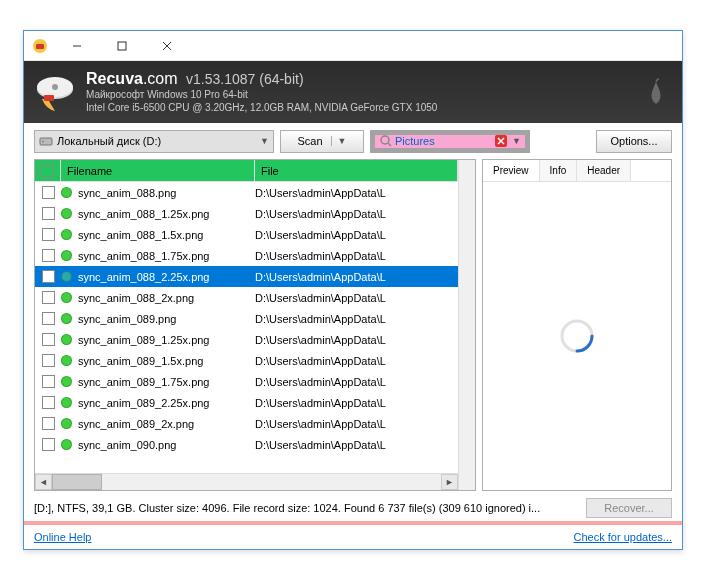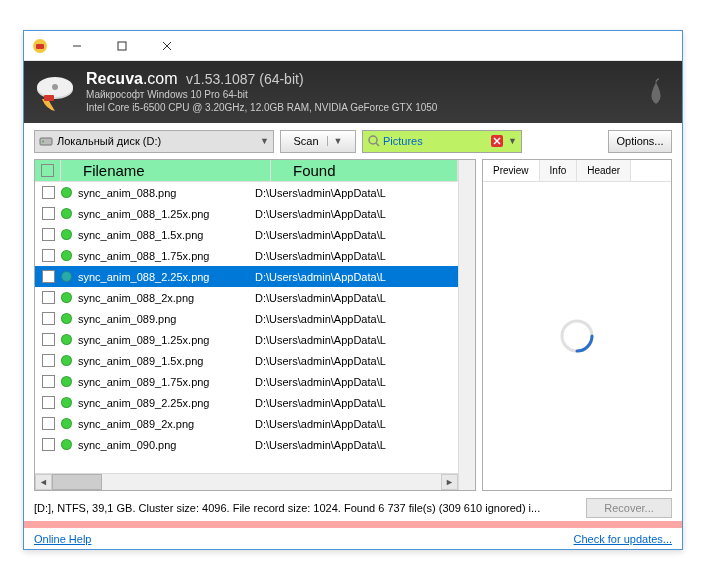--- a/index.html
+++ b/index.html
@@ -13,31 +13,31 @@
 .header-icon { width: 42px; height: 42px; margin-right: 10px; }
 .header-text { flex: 1; }
 .header-title { font-size: 16px; font-weight: bold; text-align: right; }
 .header-ver { font-size: 14px; color: #ccc; margin-left: 4px; }
 .header-sys { font-size: 10px; color: #ccc; line-height: 1.3; }
 .pear { width: 32px; height: 32px; }
 .toolbar { height: 36px; display: flex; align-items: center; padding: 14px 10px; gap: 6px; background: #fff; }
 .drive-select { flex: 0 0 240px; height: 23px; border: 1px solid #adadad; background: #e1e1e1; display: flex; align-items: center; padding: 0 4px; font-size: 11px; }
 .drive-select .hd-icon { width: 14px; height: 14px; margin-right: 4px; }
 .drive-select .dd { margin-left: auto; font-size: 9px; color: #555; }
-.scan-btn { width: 76px; height: 23px; border: 1px solid #adadad; background: linear-gradient(#fff,#e3e3e3); font-size: 11px; display:flex; align-items:center; justify-content:center; gap:4px; }
+.scan-btn { width: 84px; height: 23px; border: 1px solid #adadad; background: linear-gradient(#fff,#e3e3e3); font-size: 11px; display:flex; align-items:center; justify-content:center; gap:4px; }
 .scan-btn .dd { font-size:9px; color:#555; border-left:1px solid #adadad; padding-left:6px; margin-left:4px;}
-.filter-box { flex: 0 0 160px; height: 23px; border: 1px solid #a3a3a3; display: flex; align-items: center; padding: 0 4px; background: #bef264; }
+.filter-box { flex: 0 0 160px; height: 23px; border: 5px solid #a3a3a3; display: flex; align-items: center; padding: 0 4px; background: #f9a8d4; }
 .filter-box .mag { width:14px; height:14px; margin-right:2px;}
 .filter-box .txt { flex:1; font-size: 11px; color: #0066cc; }
 .filter-box .xbtn { width:14px; height:14px; }
 .filter-box .dd { font-size:9px; color:#555; margin-left:4px; }
-.options-btn { width: 64px; height: 23px; border: 1px solid #adadad; background: linear-gradient(#fff,#e3e3e3); font-size: 11px; }
+.options-btn { width: 76px; height: 23px; border: 1px solid #adadad; background: linear-gradient(#fff,#e3e3e3); font-size: 11px; }
 .content { flex: 1; display: flex; padding: 0 10px 4px 10px; gap: 6px; min-height: 0; }
 .file-panel { flex: 1; border: 1px solid #adadad; display: flex; flex-direction: column; min-height: 0; background:#fff;}
-.col-headers { height: 22px; display: flex; border-bottom: 1px solid #e0e0e0; background: #86efac; font-size: 15px; align-items: center; gap: 16px; }
+.col-headers { height: 22px; display: flex; border-bottom: 1px solid #e0e0e0; background: #22c55e; font-size: 11px; align-items: center; }
 .col-h { padding: 0 6px; border-right: 1px solid #e0e0e0; height:100%; display:flex; align-items:center;}
 .col-cb { width: 26px; justify-content:center;}
 .col-fn { width: 194px; }
 .col-path { flex: 1; }
 .file-list { flex: 1; overflow: hidden; }
 .file-row { height: 21px; display: flex; align-items: center; font-size: 11px; }
 .file-row.selected { background: #0078d7; color: #fff; }
 .file-row .cb { width: 26px; display:flex; justify-content:center; }
 .file-row .chk { width:13px; height:13px; border:1px solid #888; background:#fff;}
 .file-row .fn-cell { width: 194px; display:flex; align-items:center; overflow:hidden; white-space:nowrap;}
@@ -50,21 +50,21 @@
 .scroll-v-slot { width:17px; background:#f0f0f0; border-left:1px solid #dcdcdc;}
 .preview-panel { width: 190px; border: 1px solid #adadad; display:flex; flex-direction:column; background:#fff;}
 .tabs { height: 22px; display:flex; border-bottom:1px solid #e0e0e0; }
 .tab { padding: 0 10px; font-size: 10px; display:flex; align-items:center; border-right:1px solid #e0e0e0; background:#f7f7f7;}
 .tab.active { background:#fff; }
 .preview-body { flex:1; display:flex; align-items:center; justify-content:center;}
 .spinner { width:40px; height:40px; }
 .status-bar { height:26px; padding:0 10px; display:flex; align-items:center; font-size:11px; gap:8px;}
 .status-text { flex:1; white-space:nowrap; overflow:hidden; text-overflow:ellipsis;}
 .recover-btn { width:86px; height:20px; border:1px solid #bfbfbf; background:#e9e9e9; color:#888; font-size:11px;}
-.footer { height:28px; padding:0 10px; display:flex; align-items:center; font-size:11px; border-top:7px solid #fca5a5;}
+.footer { height:28px; padding:0 10px; display:flex; align-items:center; font-size:11px; border-top:4px solid #fca5a5;}
 .link { color:#0066cc; text-decoration:underline; cursor:pointer;}
 .footer .spacer { flex:1;}
 </style>
 </head>
 <body>
 
 <div class="window">
   <div class="titlebar">
     <svg class="titlebar-icon" viewBox="0 0 16 16">
         <circle cx="8" cy="8" r="7" fill="#f5c842"></circle>
@@ -139,21 +139,21 @@
 
   <div class="content">
     <div class="file-panel">
       <div style="display:flex; flex:1; min-height:0;">
         <div style="flex:1; display:flex; flex-direction:column; min-height:0;">
           <div class="col-headers">
             <div class="col-h col-cb">
                 <div class="chk" style="width:13px;height:13px;border:1px solid #888"></div>
               </div>
             <div class="col-h col-fn">Filename</div>
-            <div class="col-h col-path">Found</div>
+            <div class="col-h col-path">File</div>
           </div>
           <div class="file-list" id="file-list">
               <div class="file-row">
                 <div class="cb">
                   <div class="chk"></div>
                 </div>
                 <div class="fn-cell">
                   <span class="dot" style="background:#3fcf3f;border:1px solid rgba(0,0,0,0.2)"></span>
                   <span>sync_anim_088.png</span>
                 </div>

